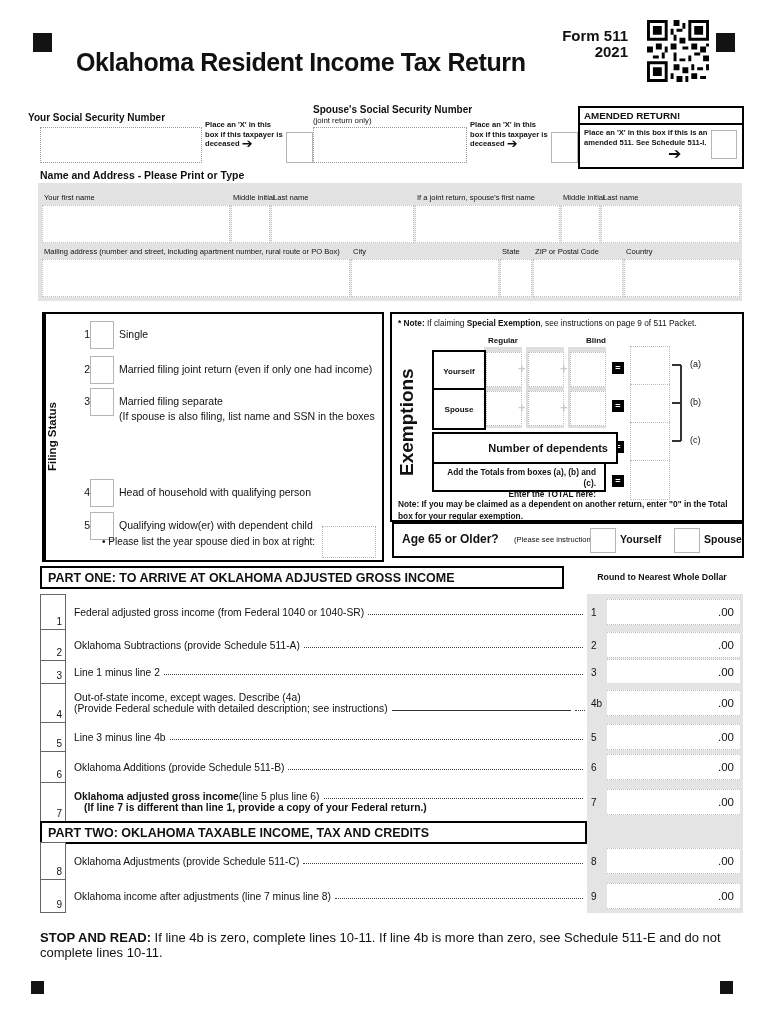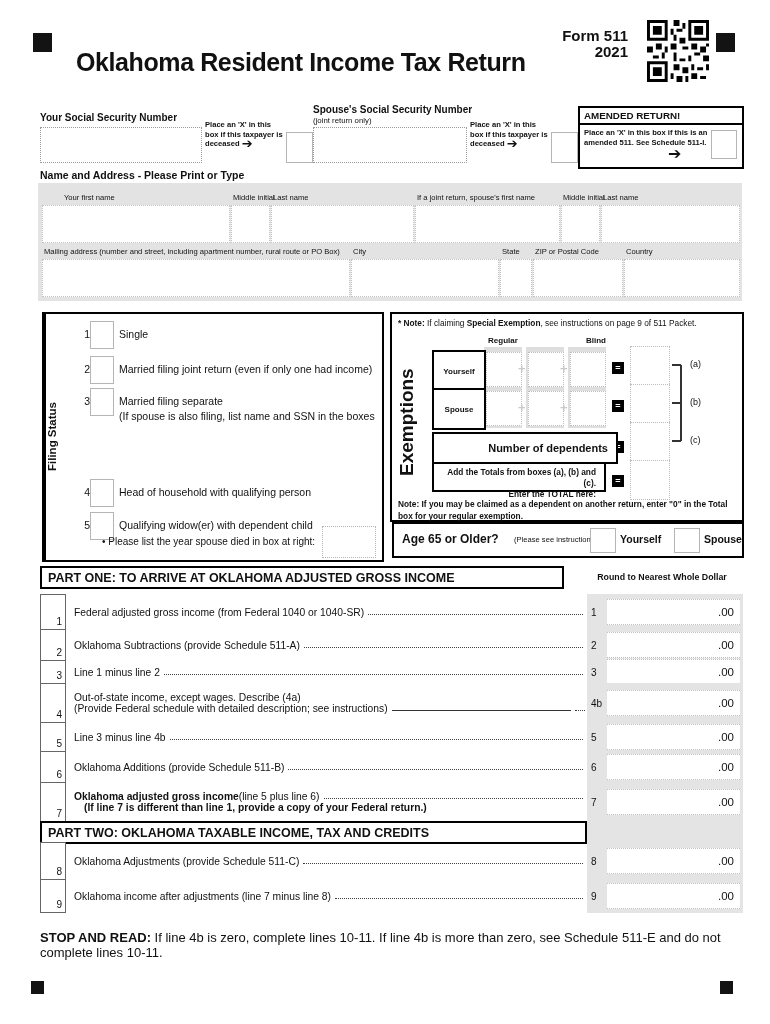--- a/index.html
+++ b/index.html
@@ -81,21 +81,21 @@
     <div>2021</div>
   </div>
   <svg class="abs" style="left:646px;top:20px;" width="64" height="62" viewBox="0 0 21 21">
     <rect width="21" height="21" fill="#fff"></rect>
     <path fill="#000" d="M0,0h7v7h-7z M14,0h7v7h-7z M0,14h7v7h-7z"></path>
     <path fill="#fff" d="M1,1h5v5h-5z M15,1h5v5h-5z M1,15h5v5h-5z"></path>
     <path fill="#000" d="M2,2h3v3h-3z M16,2h3v3h-3z M2,16h3v3h-3z"></path>
     <path fill="#000" d="M9,0h2v2h-2z M12,1h1v2h-1z M8,3h1v2h-1z M10,3h2v1h-2z M9,5h1v2h-1z M11,6h2v2h-2z M0,9h2v2h-2z M3,8h2v2h-2z M6,9h1v2h-1z M8,8h2v2h-2z M12,9h2v1h-2z M15,8h2v2h-2z M18,9h2v2h-2z M20,8h1v1h-1z M2,12h2v1h-2z M5,11h1v2h-1z M9,11h1v3h-1z M11,13h2v1h-2z M14,12h1v2h-1z M16,11h2v1h-2z M19,12h2v2h-2z M9,15h2v2h-2z M12,16h2v2h-2z M15,15h1v2h-1z M17,16h2v1h-2z M20,15h1v2h-1z M8,18h1v2h-1z M10,19h2v2h-2z M13,19h1v2h-1z M15,18h2v2h-2z M18,19h2v1h-2z"></path>
   </svg>
 
-  <div class="abs lbl10" style="left:40px;top:112px;">Your Social Security Number</div>
+  <div class="abs lbl10" style="left:28px;top:112px;">Your Social Security Number</div>
   <div class="abs inbox" style="left:40px;top:127px;width:160px;height:34px;"></div>
   <div class="abs smallnote" style="left:205px;top:120px;width:80px;"><span>Place an 'X' in this box if this taxpayer is deceased</span> <span class="arrow">➔</span></div>
   <div class="abs cb" style="left:286px;top:132px;width:25px;height:29px;"></div>
 
   <div class="abs lbl10" style="left:313px;top:104px;">Spouse's Social Security Number</div>
   <div class="abs lbl8" style="left:313px;top:116px;">(joint return only)</div>
   <div class="abs inbox" style="left:313px;top:127px;width:152px;height:34px;"></div>
   <div class="abs smallnote" style="left:470px;top:120px;width:80px;"><span>Place an 'X' in this box if this taxpayer is deceased</span> <span class="arrow">➔</span></div>
   <div class="abs cb" style="left:551px;top:132px;width:25px;height:29px;"></div>
 
@@ -103,21 +103,21 @@
     <div class="ttl">AMENDED RETURN!</div>
     <div class="bod">
       <span>Place an 'X' in this box if this is an amended 511. See Schedule 511-I.</span>
       <span class="arrow abs" style="left:88px;top:24px;font-size:16px;">➔</span>
       <span class="cb abs" style="right:5px;top:5px;width:24px;height:27px;"></span>
     </div>
   </div>
 
   <div class="abs" style="left:40px;top:169px;font-size:10.5px;font-weight:bold;">Name and Address - Please Print or Type</div>
   <div class="abs band" style="left:38px;top:183px;width:704px;height:118px;">
-    <span class="flabel" style="left:6px;top:10px;margin-left:20px;">Your first name</span>
+    <span class="flabel" style="left:6px;top:10px;">Your first name</span>
     <span class="flabel" style="left:195px;top:10px;">Middle initial</span>
     <span class="flabel" style="left:235px;top:10px;">Last name</span>
     <span class="flabel" style="left:379px;top:10px;">If a joint return, spouse's first name</span>
     <span class="flabel" style="left:525px;top:10px;">Middle initial</span>
     <span class="flabel" style="left:565px;top:10px;">Last name</span>
     <div class="fbox" style="left:4px;top:22px;width:186px;height:36px;"></div>
     <div class="fbox" style="left:193px;top:22px;width:37px;height:36px;"></div>
     <div class="fbox" style="left:233px;top:22px;width:141px;height:36px;"></div>
     <div class="fbox" style="left:377px;top:22px;width:143px;height:36px;"></div>
     <div class="fbox" style="left:523px;top:22px;width:37px;height:36px;"></div>

